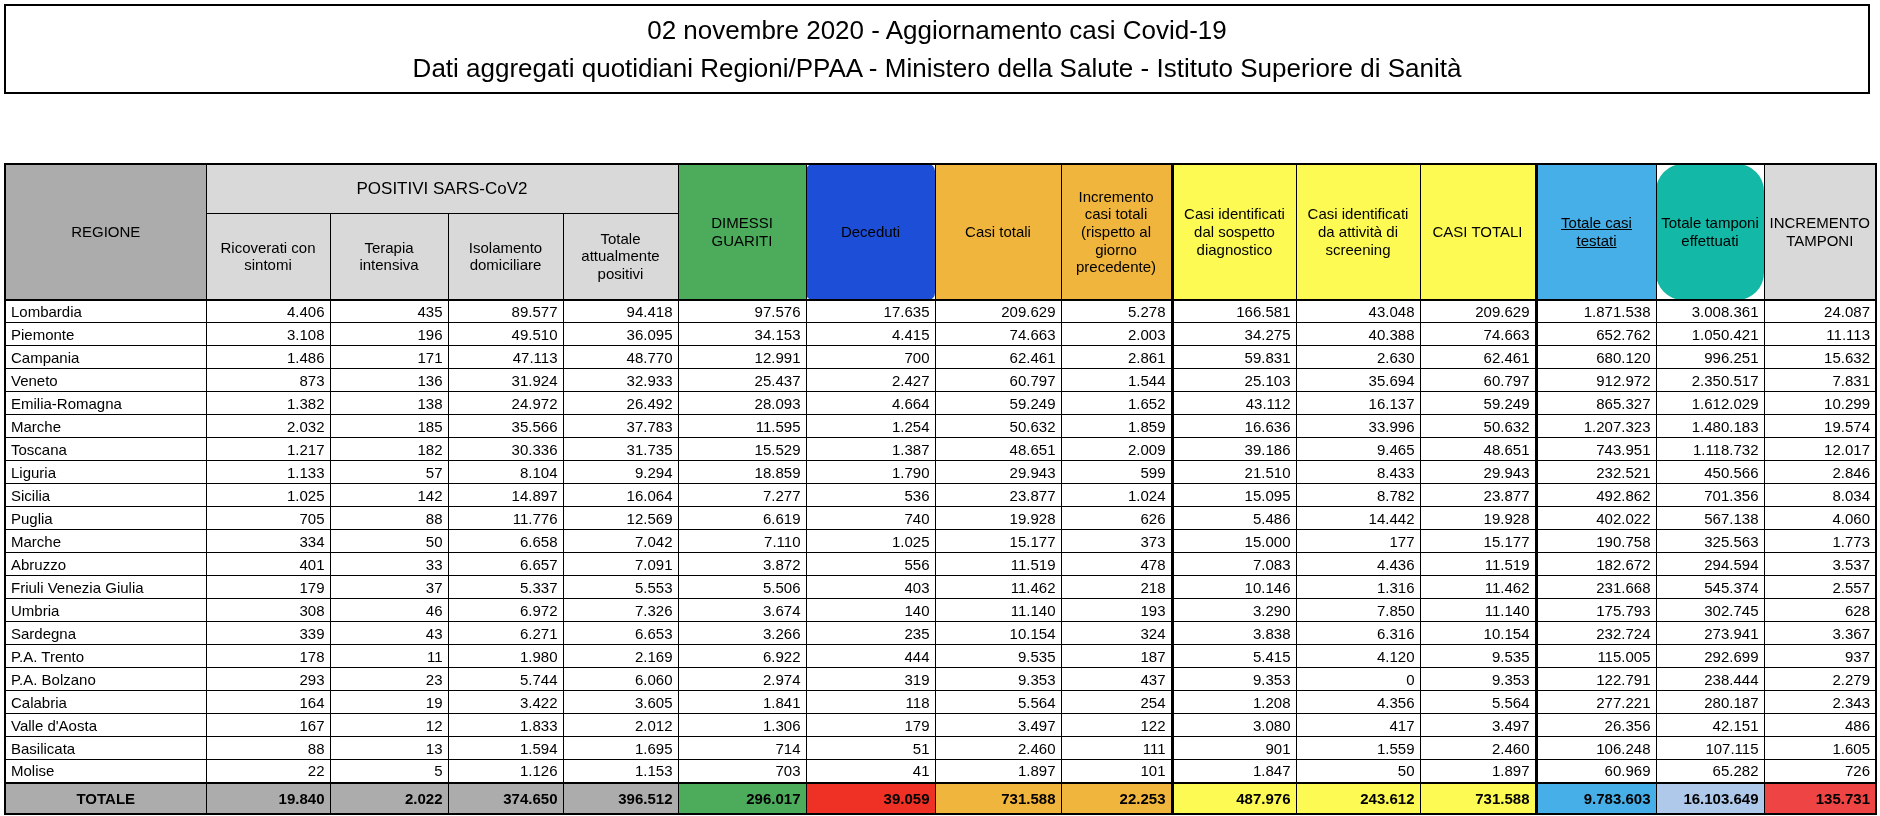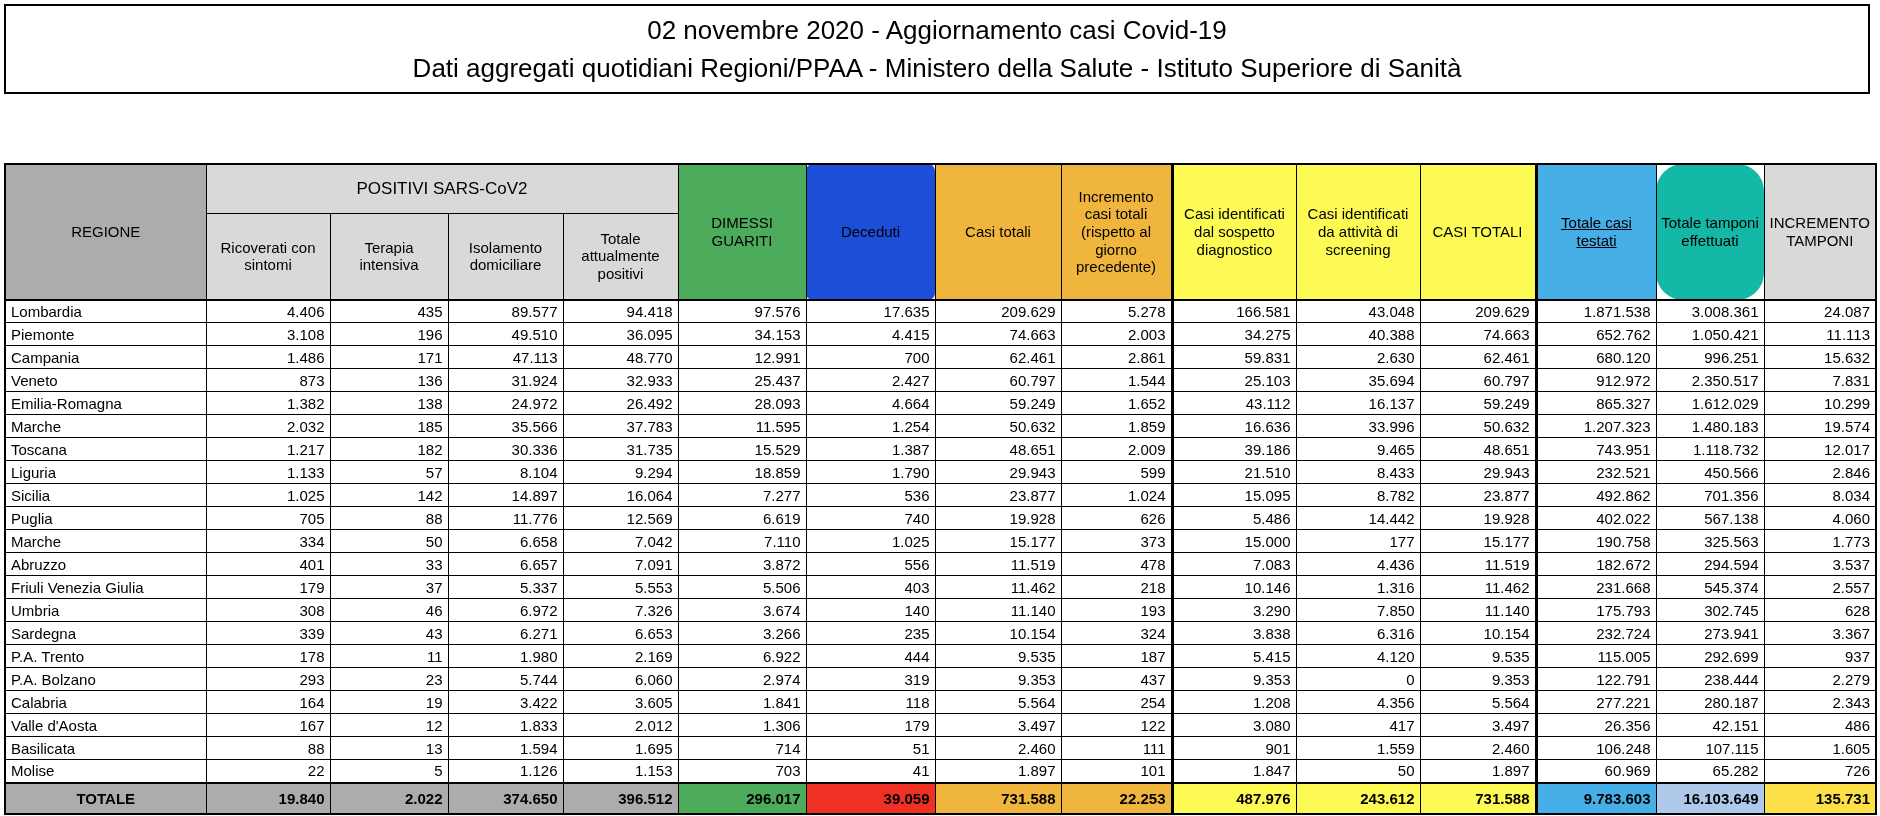--- a/index.html
+++ b/index.html
@@ -497,18 +497,18 @@
           <td class="num" style="background: rgb(172, 172, 172);">396.512</td>
           <td class="num" style="background: rgb(77, 172, 92);">296.017</td>
           <td class="num" style="background: rgb(238, 49, 36);">39.059</td>
           <td class="num" style="background: rgb(240, 181, 60);">731.588</td>
           <td class="num thick-r" style="background: rgb(240, 181, 60);">22.253</td>
           <td class="num" style="background: rgb(253, 251, 83);">487.976</td>
           <td class="num" style="background: rgb(253, 251, 83);">243.612</td>
           <td class="num thick-r" style="background: rgb(253, 251, 83);">731.588</td>
           <td class="num" style="background: rgb(71, 175, 232);">9.783.603</td>
           <td class="num" style="background: rgb(175, 201, 234);">16.103.649</td>
-          <td class="num" style="background: #fde047;">135.731</td>
+          <td class="num" style="background: #ef4444;">135.731</td>
         </tr>
       </tbody>
   </table>
 
 </div>
 
 </body></html>

